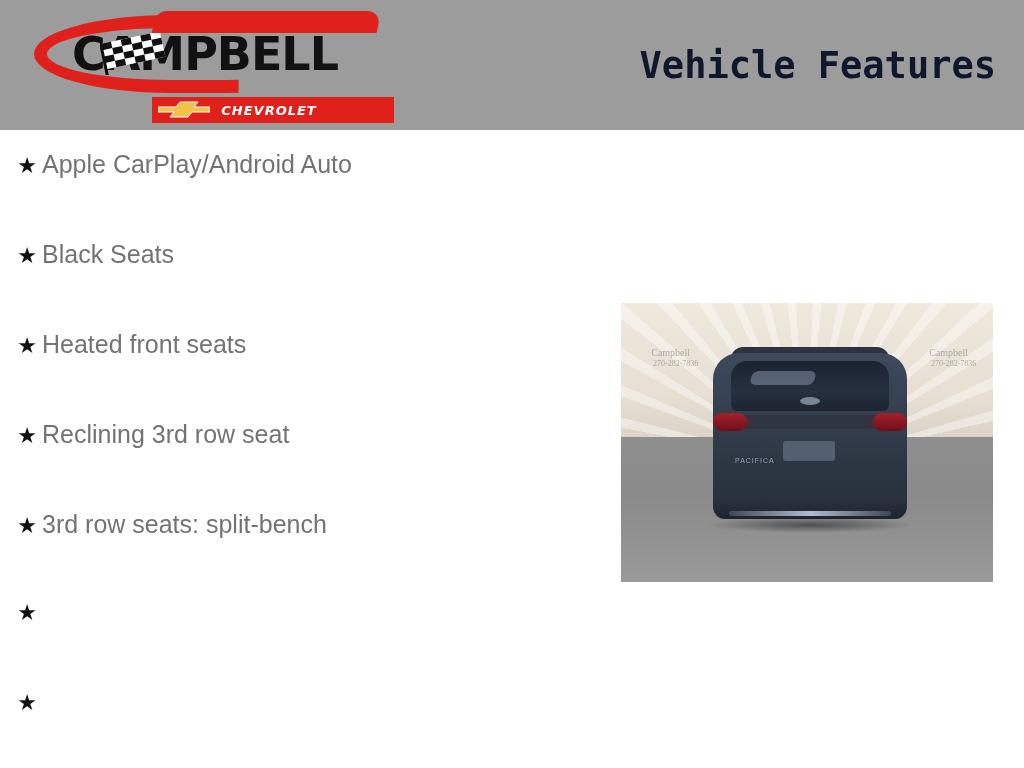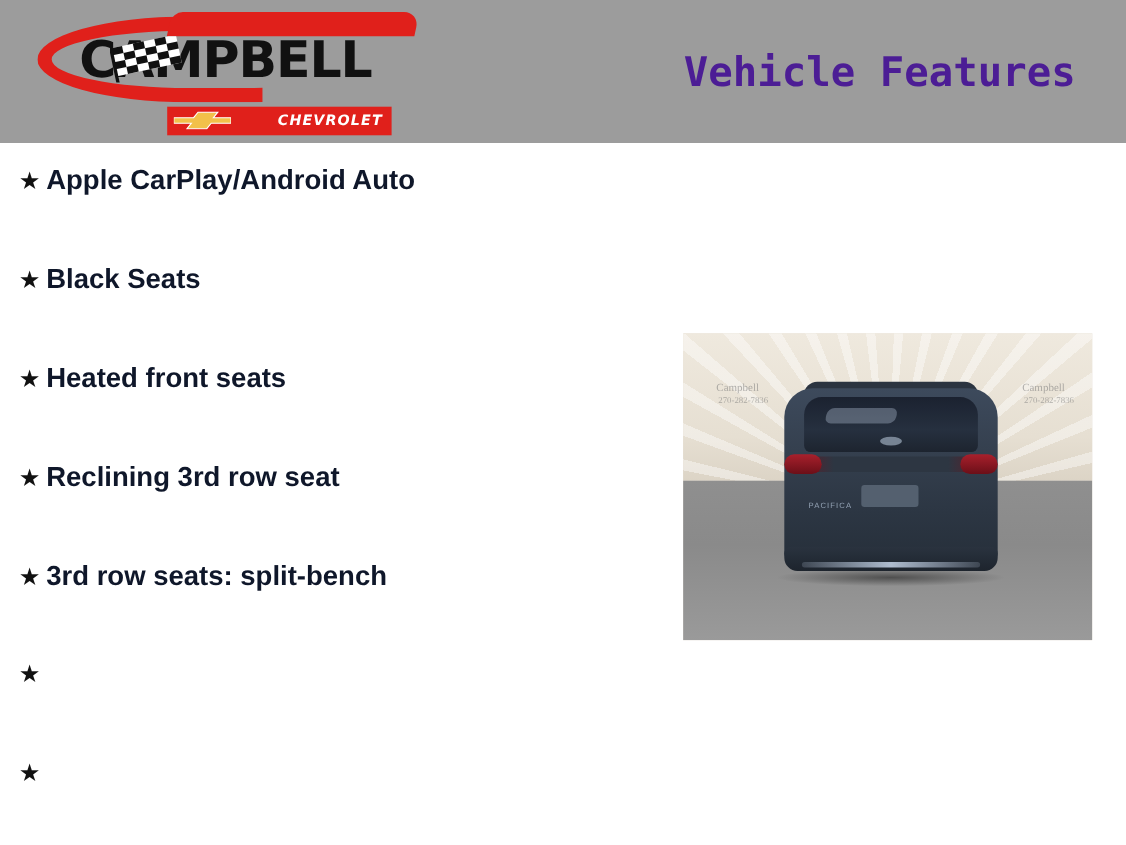--- a/index.html
+++ b/index.html
@@ -52,44 +52,44 @@
     color: #111;
     z-index: 4;
   }
   .logo-flag {
     position: absolute; left: 66px; top: 24px;
     width: 70px; height: 42px;
     z-index: 5;
   }
   .logo-bar {
     position: absolute; left: 118px; top: 88px;
-    width: 204px; height: 26px;
+    width: 242px; height: 26px;
     background: #e0201b;
     z-index: 4;
-    display: flex; align-items: center; justify-content: flex-end;
+    display: flex; align-items: center; justify-content: center;
   }
   .logo-bar-text {
     font-family: "DejaVu Sans", sans-serif;
     font-style: italic; font-weight: bold;
     font-size: 13px; color: #fff;
     letter-spacing: 1px;
     padding-right: 8px;
   }
   .logo-bowtie {
     position: absolute; left: 6px; top: 4px;
     width: 52px; height: 17px;
     z-index: 6;
   }
 
   .header-title {
     font-family: "DejaVu Sans Mono", monospace;
     font-weight: bold;
     font-size: 37px;
-    color: #4c1d95;
-    margin-right: 46px;
+    color: #0f172a;
+    margin-right: 28px;
     white-space: nowrap;
   }
 
   
   .features {
     position: absolute;
     left: 0; top: 130px;
     width: 600px;
     padding: 22px 0 0 12px;
   }
@@ -101,24 +101,23 @@
   .star {
     width: 30px;
     flex: 0 0 30px;
     font-size: 22px;
     line-height: 1;
     color: #111;
     text-align: center;
   }
   .feature-label {
     font-size: 25px;
-    color: #0f172a;
+    color: #737373;
     line-height: 1;
     white-space: nowrap;
-    font-weight: bold;
   }
 
   
   .photo {
     position: absolute;
     left: 621px; top: 303px;
     width: 372px; height: 279px;
     overflow: hidden;
     background: #e8e2d8;
   }

